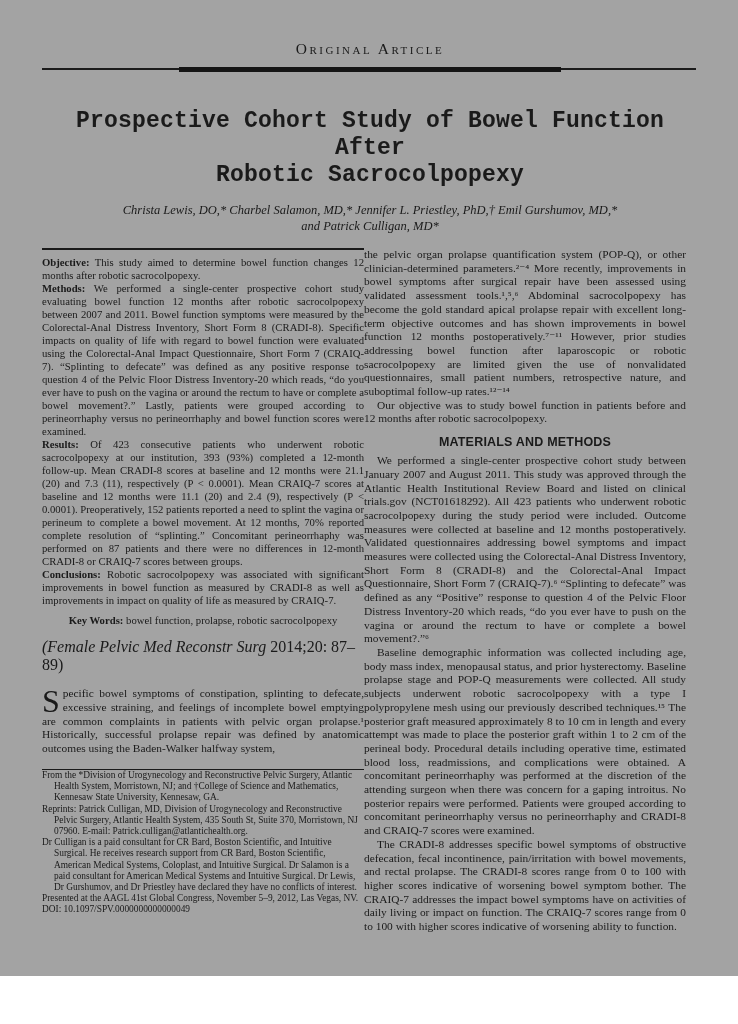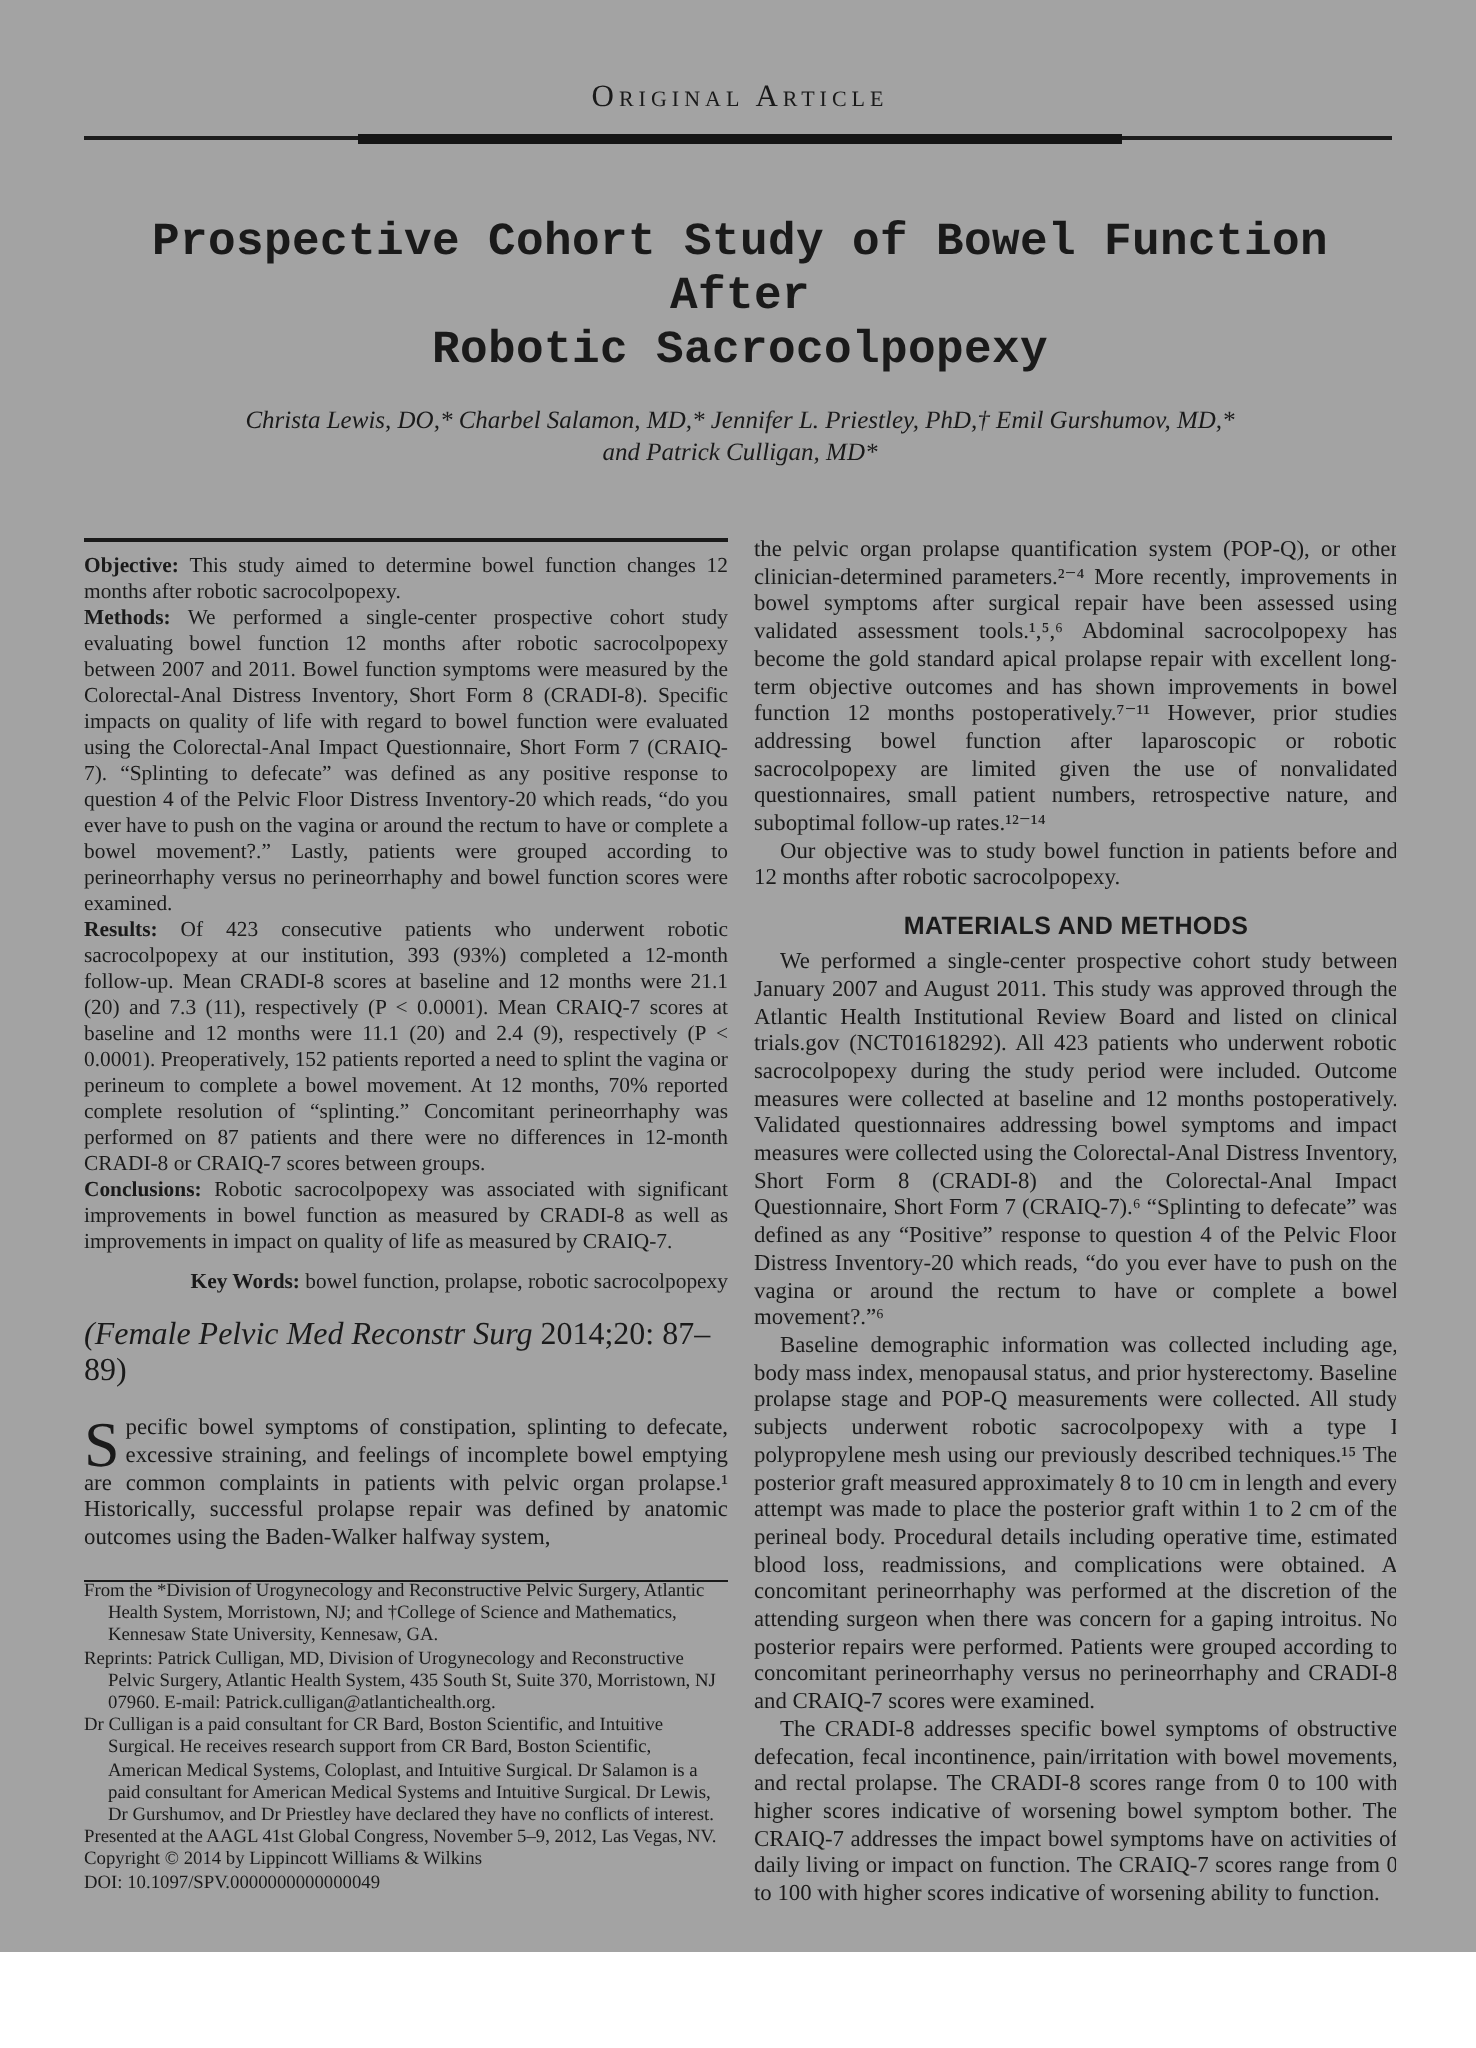--- a/index.html
+++ b/index.html
@@ -14,29 +14,29 @@
   }
   .rule-wrap { position:relative; height:6px; margin-top:8px; }
   .rule-thin { position:absolute; top:2px; left:0; right:2px; height:2px; background:#1c1c1c; }
   .rule-thick { position:absolute; top:0.5px; left:137px; width:382px; height:5px; background:#151515; }
   .title {
     margin:36px 0 0 0; text-align:center;
     font-family:Liberation Mono, monospace;
     font-size:23px; line-height:27px; font-weight:600; letter-spacing:0.2px;
   }
   .authors { margin-top:13px; text-align:center; font-style:italic; font-size:12.5px; line-height:16px; }
-  .columns { display:flex; gap:13px; margin-top:35px; height:740px; overflow:hidden; }
+  .columns { display:flex; margin-top:14px; height:740px; overflow:hidden; }
   .col { width:322px; flex:0 0 322px; }
 
   .abstract {
     border-top:2px solid #1a1a1a; padding-top:6px;
     font-size:10.7px; line-height:13px; text-align:justify;
   }
   .abstract p { margin:0; }
-  .abstract p.keywords { margin-top:7px; text-align:right; }
+  .abstract p.keywords { margin-top:7px; text-align:center; }
   .citation { margin:11px 0 0 0; font-size:16px; }
   .citation .it { font-style:italic; }
   .intro { margin:13px 0 0 0; font-size:11.4px; line-height:13.8px; text-align:justify; }
   .dropcap { float:left; font-size:32px; line-height:26px; padding:1px 3px 0 0; }
   .footnotes {
     margin-top:13px; border-top:1.5px solid #1a1a1a; padding-top:0;
     font-size:9.4px; line-height:11.2px;
   }
   .footnotes p { margin:0; padding-left:12px; text-indent:-12px; }
 
@@ -101,21 +101,20 @@
 
       <p class="citation"><span class="it">(Female Pelvic Med Reconstr Surg</span> <span>2014;20: 87–89)</span></p>
 
       <p class="intro"><span class="dropcap">S</span><span>pecific bowel symptoms of constipation, splinting to defecate, excessive straining, and feelings of incomplete bowel emptying are common complaints in patients with pelvic organ prolapse.¹ Historically, successful prolapse repair was defined by anatomic outcomes using the Baden-Walker halfway system,</span></p>
 
       <div class="footnotes">
         <p>From the *Division of Urogynecology and Reconstructive Pelvic Surgery, Atlantic Health System, Morristown, NJ; and †College of Science and Mathematics, Kennesaw State University, Kennesaw, GA.</p>
         <p>Reprints: Patrick Culligan, MD, Division of Urogynecology and Reconstructive Pelvic Surgery, Atlantic Health System, 435 South St, Suite 370, Morristown, NJ 07960. E-mail: Patrick.culligan@atlantichealth.org.</p>
         <p>Dr Culligan is a paid consultant for CR Bard, Boston Scientific, and Intuitive Surgical. He receives research support from CR Bard, Boston Scientific, American Medical Systems, Coloplast, and Intuitive Surgical. Dr Salamon is a paid consultant for American Medical Systems and Intuitive Surgical. Dr Lewis, Dr Gurshumov, and Dr Priestley have declared they have no conflicts of interest.</p>
         <p>Presented at the AAGL 41st Global Congress, November 5–9, 2012, Las Vegas, NV.</p>
-        <p>Copyright © 2014 by Lippincott Williams &amp; Wilkins</p>
         <p>DOI: 10.1097/SPV.0000000000000049</p>
       </div>
 
     </div>
 
     <div class="col">
       <p class="body-par">the pelvic organ prolapse quantification system (POP-Q), or other clinician-determined parameters.²⁻⁴ More recently, improvements in bowel symptoms after surgical repair have been assessed using validated assessment tools.¹,⁵,⁶ Abdominal sacrocolpopexy has become the gold standard apical prolapse repair with excellent long-term objective outcomes and has shown improvements in bowel function 12 months postoperatively.⁷⁻¹¹ However, prior studies addressing bowel function after laparoscopic or robotic sacrocolpopexy are limited given the use of nonvalidated questionnaires, small patient numbers, retrospective nature, and suboptimal follow-up rates.¹²⁻¹⁴</p>
       <p class="body-par indent">Our objective was to study bowel function in patients before and 12 months after robotic sacrocolpopexy.</p>
       <h2 class="section-heading">MATERIALS AND METHODS</h2>
       <p class="body-par indent">We performed a single-center prospective cohort study between January 2007 and August 2011. This study was approved through the Atlantic Health Institutional Review Board and listed on clinical trials.gov (NCT01618292). All 423 patients who underwent robotic sacrocolpopexy during the study period were included. Outcome measures were collected at baseline and 12 months postoperatively. Validated questionnaires addressing bowel symptoms and impact measures were collected using the Colorectal-Anal Distress Inventory, Short Form 8 (CRADI-8) and the Colorectal-Anal Impact Questionnaire, Short Form 7 (CRAIQ-7).⁶ “Splinting to defecate” was defined as any “Positive” response to question 4 of the Pelvic Floor Distress Inventory-20 which reads, “do you ever have to push on the vagina or around the rectum to have or complete a bowel movement?.”⁶</p>

